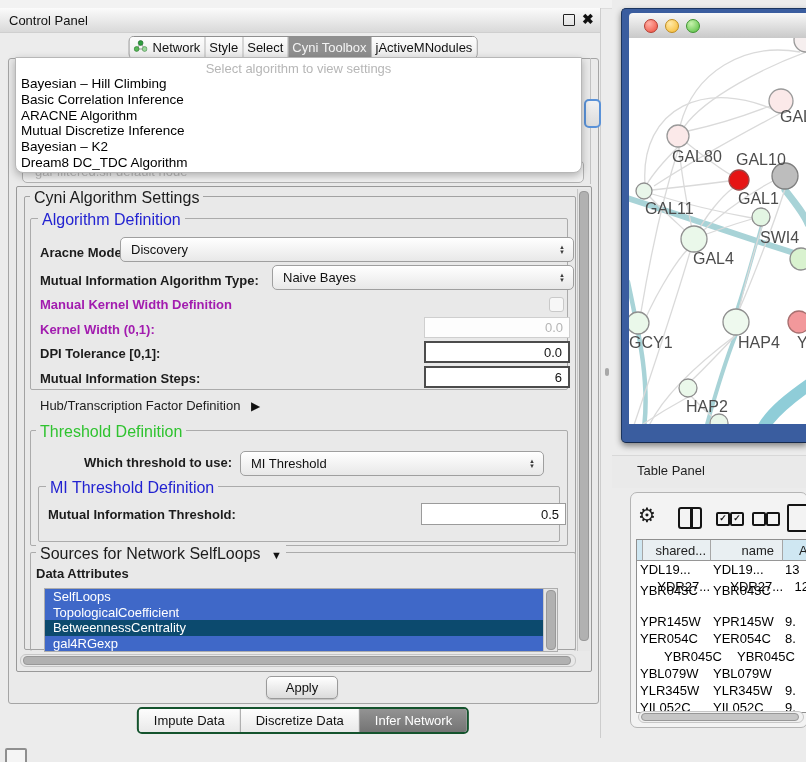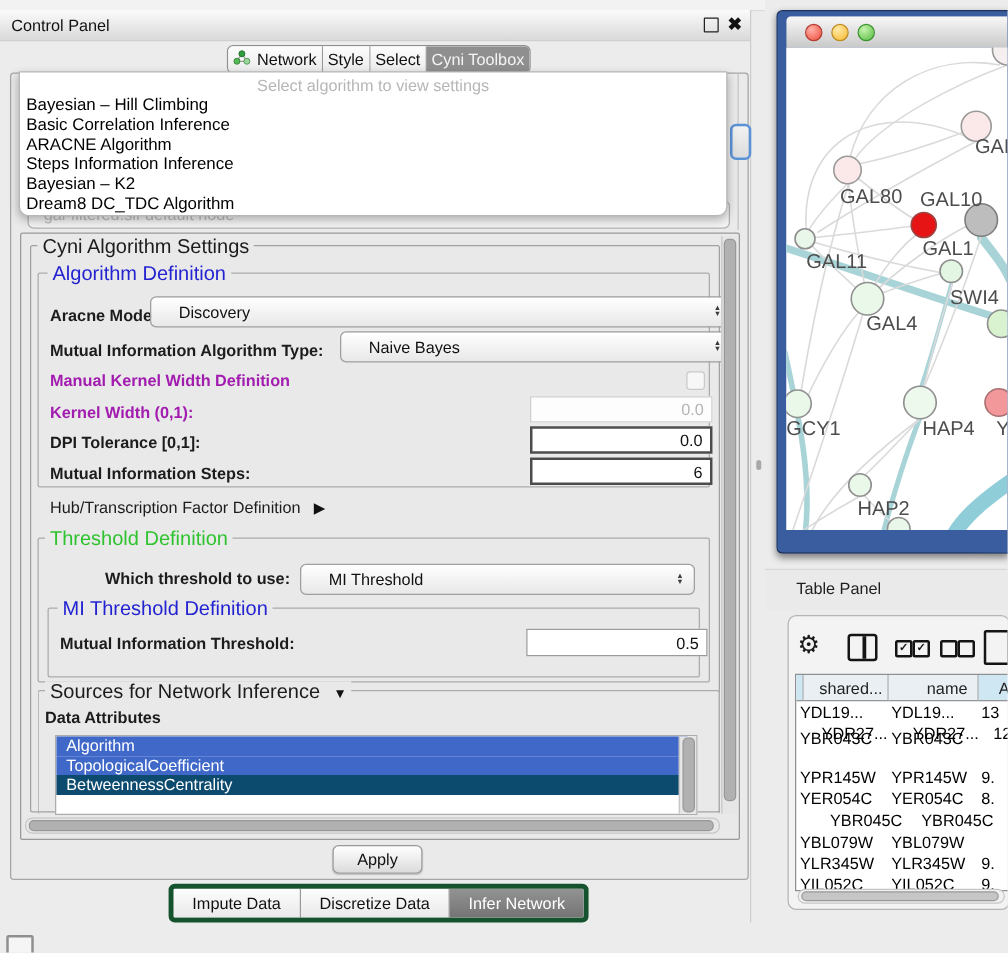--- a/index.html
+++ b/index.html
@@ -14,21 +14,21 @@
   .titlebar .t{font-size:13px;color:#111;margin-left:9px}
   .float-ico{left:563px;top:14px;width:10px;height:10px;border:1.5px solid #222;border-radius:1px}
   .close-ico{left:582px;top:11px;font-size:14px;font-weight:bold;color:#111}
   .panel-right-line{left:600px;top:8px;width:1px;height:730px;background:#cdcdcd}
   
   .tabstrip{display:flex;border:1px solid #8f8f8f;border-radius:5px;overflow:hidden;background:#fff;height:21px}
   .ttab{display:flex;align-items:center;gap:5px;padding:0 4px;font-size:13px;color:#111;
         background:linear-gradient(#fdfdfd,#ebebeb);border-right:1px solid #9a9a9a}
   .ttab:last-child{border-right:none}
   .ttab.sel{background:#8f8f8f;color:#f4f4f4;border-right-color:#8f8f8f}
-  .btabstrip{display:flex;border:4px solid #14532d;border-radius:5px;overflow:hidden;height:23px}
+  .btabstrip{display:flex;border:2px solid #14532d;border-radius:5px;overflow:hidden;height:23px}
   .btab{display:flex;align-items:center;padding:0 15px;font-size:13px;color:#111;
         background:linear-gradient(#fdfdfd,#e9e9e9);border-right:1px solid #9a9a9a}
   .btab:last-child{border-right:none}
   .btab.sel{background:linear-gradient(#939393,#747474);color:#fff}
   
   .content{left:8px;top:58px;width:589px;height:644px;background:#eaeaea;border:1px solid #a5a5a5;border-radius:3px}
   
   .popup{left:15px;top:57px;width:565px;height:114px;background:#fff;border:1px solid #b7b7b7;
          border-radius:1px 1px 8px 8px;box-shadow:0 3px 8px rgba(0,0,0,.28);z-index:50;overflow:hidden}
   .ph{font-size:13px;color:#b6b6b6;text-align:center;margin-top:3px;height:15px;line-height:15px}
@@ -43,21 +43,21 @@
   .setbox{left:16px;top:186px;width:574px;height:484px;background:#e9e9e9;border:1px solid #999;border-radius:2px}
   .group{border:1px solid #ababab;border-radius:2px}
   .gtitle{font-size:16px;background:#e9e9e9;padding:0 4px;z-index:3}
   .gt-blue{color:#2323d1}
   .gt-green{color:#2fc32f}
   .gt-black{color:#1c1c1c}
   .lbl{font-size:13px;font-weight:bold;color:#1c1c1c}
   .lbl.dis{color:#a21caf}
   .plain{font-size:13px;color:#1c1c1c}
   .combo{border:1px solid #9f9f9f;border-radius:5px;background:linear-gradient(#ffffff,#e8e8e8);
-         font-size:13px;color:#111;display:flex;align-items:center;padding-left:22px;box-shadow:inset 0 1px 0 #fff}
+         font-size:13px;color:#111;display:flex;align-items:center;padding-left:10px;box-shadow:inset 0 1px 0 #fff}
   .arr{position:absolute;right:8px;top:50%;transform:translateY(-50%);display:flex;flex-direction:column;
        align-items:center;font-size:6px;line-height:5px;color:#3c3c3c}
   .arr::before{content:"▲"}
   .arr::after{content:"▼"}
   .tri-right::after{content:"▶";font-size:12px;margin-left:7px;color:#111}
   .tri-down::after{content:"▼";font-size:11px;margin-left:6px;color:#111}
   .tf{background:#fff;font-size:13px;color:#111;display:flex;align-items:center;justify-content:flex-end;
       padding-right:6px;border:1px solid #9b9b9b}
   .tf.strong{border:2px solid #4c4c4c}
   .tf.dis{border:1px solid #cfcfcf;color:#b5b5b5;background:#fdfdfd}
@@ -124,37 +124,40 @@
     </div>
     <div class="ttab">
       <span>Style</span>
     </div>
     <div class="ttab">
       <span>Select</span>
     </div>
     <div class="ttab sel">
       <span>Cyni Toolbox</span>
     </div>
+    <div class="ttab">
+      <span>jActiveMNodules</span>
+    </div>
   </div>
 
 <div class="abs content"></div>
 
 <div class="abs vline-hidden"></div>
 <div class="abs combo-sliver">
   <span>gal-filtered.sif default node</span>
 </div>
 <div class="abs blue-cap"></div>
 
 <div class="abs popup">
   <div class="ph">Select algorithm to view settings</div>
   <div id="algo-items">
       <div class="algo-item">Bayesian – Hill Climbing</div>
       <div class="algo-item">Basic Correlation Inference</div>
       <div class="algo-item bold">ARACNE Algorithm</div>
-      <div class="algo-item">Steps Information Inference</div>
+      <div class="algo-item">Mutual Discretize Inference</div>
       <div class="algo-item">Bayesian – K2</div>
       <div class="algo-item">Dream8 DC_TDC Algorithm</div>
     </div>
 </div>
 
 <div class="abs setbox"></div>
 
 <div class="abs group" style="left:24px;top:196px;width:550px;height:452px;border-color:#a2a2a2"></div>
 <div class="abs gtitle gt-black" style="left:30px;top:189px">Cyni Algorithm Settings</div>
 
@@ -207,29 +210,30 @@
 <div class="abs group" style="left:38px;top:486px;width:520px;height:54px"></div>
 <div class="abs gtitle gt-blue" style="left:46px;top:479px">MI Threshold Definition</div>
 
 <div class="abs lbl nw" style="left:48px;top:507px">Mutual Information Threshold:</div>
 <div class="abs tf" style="left:421px;top:503px;width:137px;height:20px">
   <span>0.5</span>
 </div>
 
 <div class="abs group" style="left:30px;top:552px;width:544px;height:98px;border-bottom:none"></div>
 <div class="abs gtitle gt-black tri-down" style="left:36px;top:545px">
-  <span>Sources for Network Inference</span>
+  <span>Sources for Network SelfLoops</span>
 </div>
 <div class="abs lbl nw" style="left:36px;top:566px">Data Attributes</div>
 
 <div class="abs listbox" style="left:44px;top:588px;width:512px;height:62px">
   <div id="attr-list">
-      <div class="attr-item" style="background: rgb(63, 104, 200); width: 497px;">Algorithm</div>
+      <div class="attr-item" style="background: rgb(63, 104, 200); width: 497px;">SelfLoops</div>
       <div class="attr-item" style="background: rgb(63, 104, 200); width: 497px;">TopologicalCoefficient</div>
       <div class="attr-item" style="background: #0c4a6e; width: 497px;">BetweennessCentrality</div>
+      <div class="attr-item" style="background: rgb(63, 104, 200); width: 497px;">gal4RGexp</div>
     </div>
   <div class="sb-track-v" style="position:absolute;right:0;top:0;width:13px;height:100%">
     <div class="sb-thumb" style="position:absolute;left:2px;top:1px;width:8px;height:58px"></div>
   </div>
 </div>
 
 <div class="abs sb-track-v" style="left:577px;top:189px;width:12px;height:462px">
   <div class="sb-thumb" style="position:absolute;left:1px;top:2px;width:8px;height:448px"></div>
 </div>
 <div class="abs sb-track-h" style="left:20px;top:654px;width:554px;height:11px">

